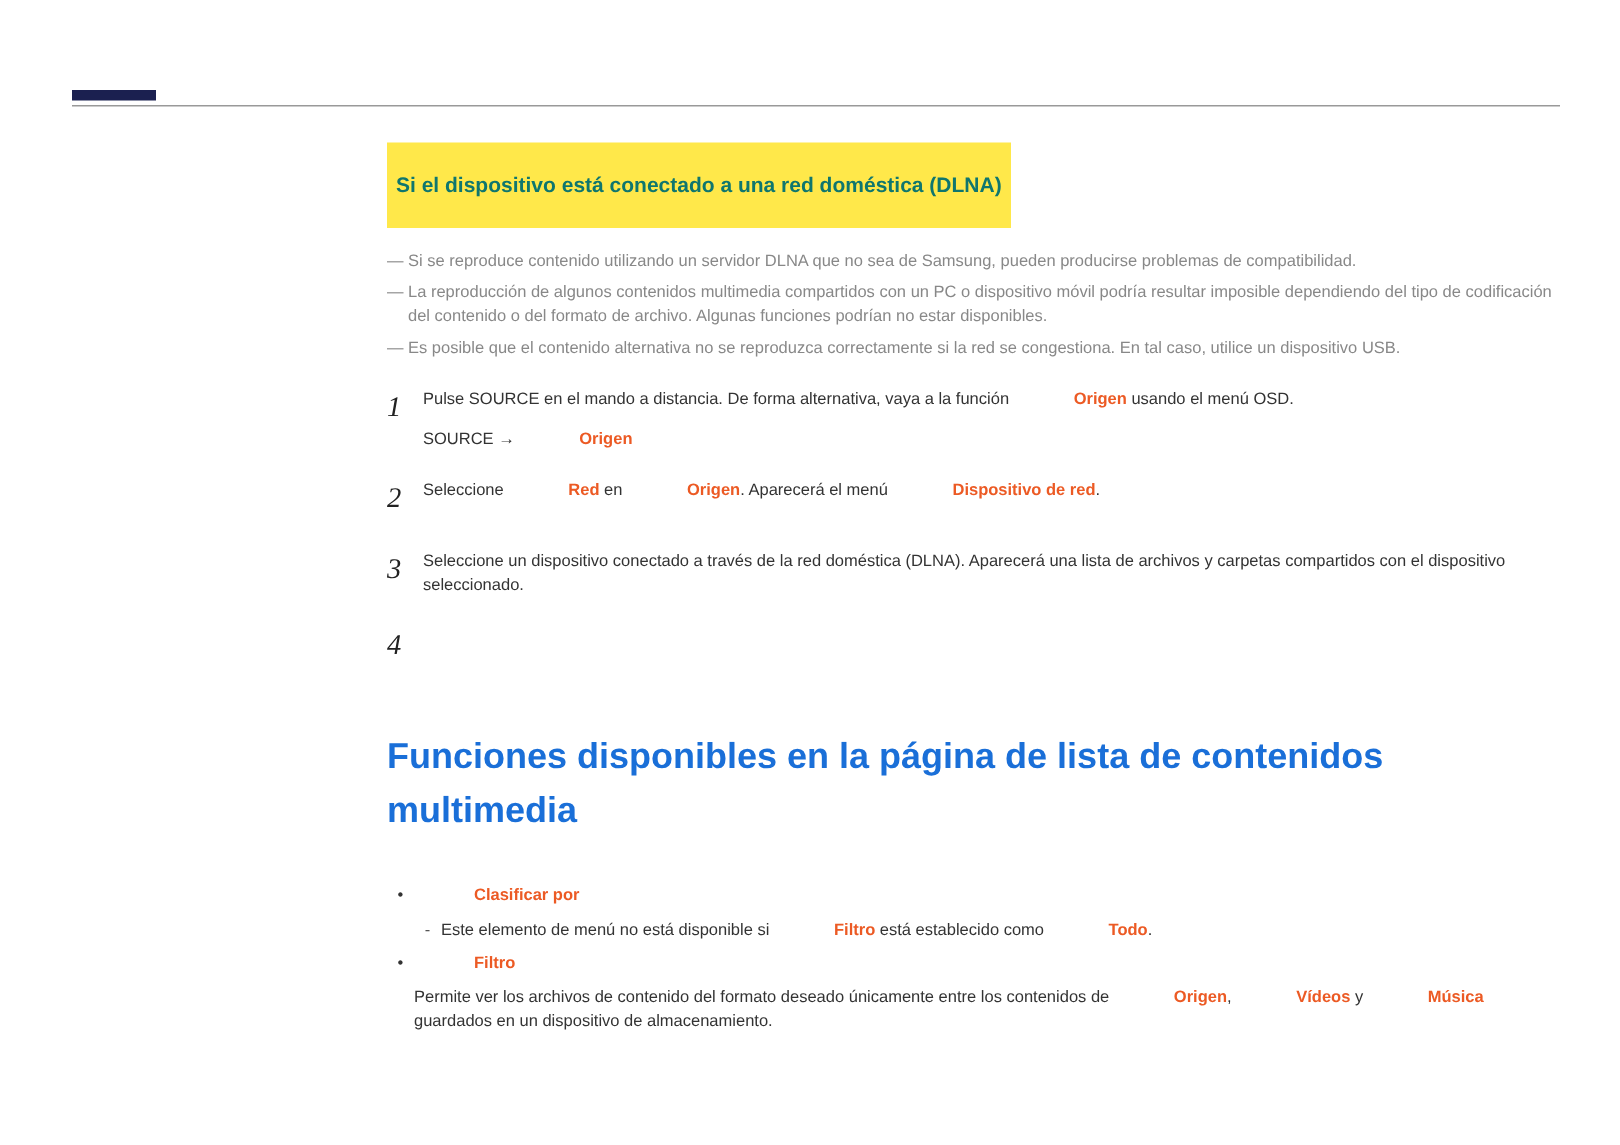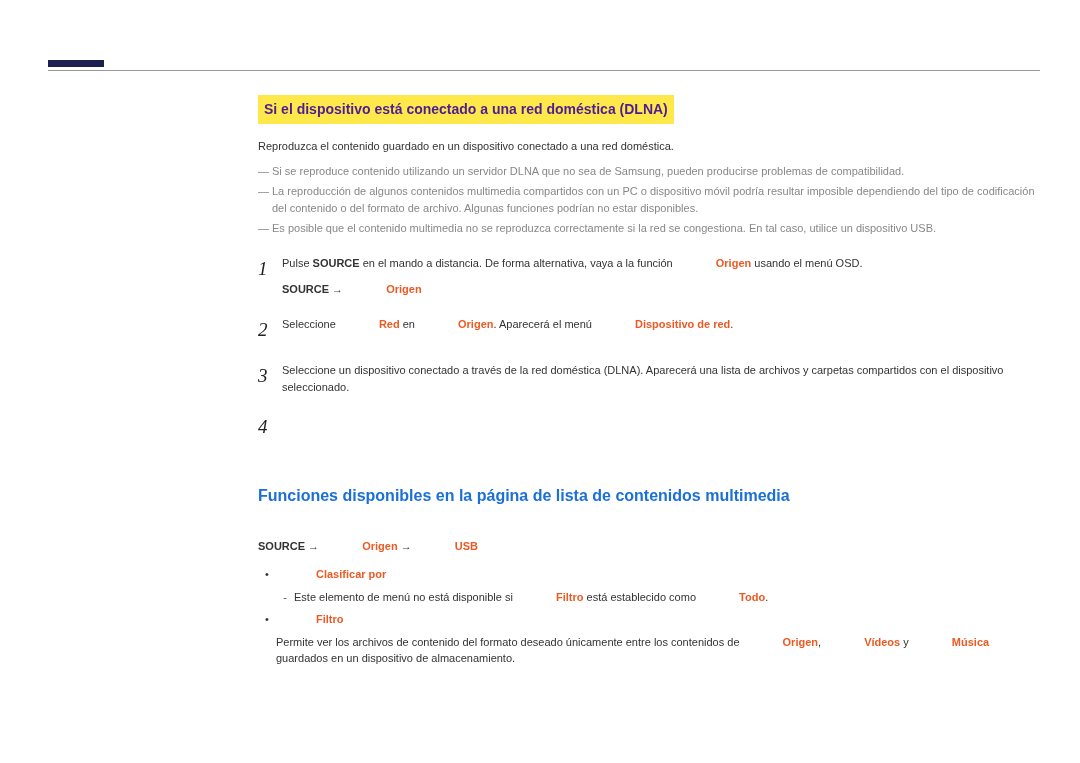--- a/index.html
+++ b/index.html
@@ -30,24 +30,24 @@
   }
   .content {
     position: absolute;
     top: 95px;
     left: 258px;
     right: 40px;
   }
   .section-heading {
     display: inline-block;
     background: #ffe84a;
-    color: #4c1d95;
+    color: #0f766e;
     font-weight: bold;
     font-size: 14px;
-    padding: 4px 6px;
+    padding: 18px 6px;
     margin-bottom: 14px;
   }
   .intro-line { color: #333; margin-bottom: 8px; }
   .note-line {
     color: #888;
     display: flex;
     margin-bottom: 4px;
   }
   .note-line .dash {
     width: 14px;
@@ -64,25 +64,25 @@
   .step-num {
     font-family: Georgia, "Times New Roman", serif;
     font-style: italic;
     font-size: 19px;
     color: #222;
     width: 24px;
     flex: 0 0 24px;
   }
   .step-body { flex: 1; }
   .step-body .sub-line { margin-top: 10px; }
-  .bold { font-weight: bold; text-align: center; }
+  .bold { font-weight: normal; text-align: center; }
   .orange { color: #ec5a24; font-weight: bold; margin-left: 40px; }
   .big-blue {
     color: #1a6fd8;
-    font-size: 16px;
+    font-size: 24px;
     font-weight: 600;
     margin-top: 42px;
     margin-bottom: 30px;
   }
   .crumb-line { margin-bottom: 8px; }
   .bullets { margin-top: 12px; }
   .bullet-item {
     display: flex;
     margin-bottom: 6px;
   }
@@ -109,33 +109,32 @@
 </head>
 <body>
 
 <div class="top-bar"></div>
 <div class="hr-top"></div>
 
 <div class="content">
 
   <div class="section-heading">Si el dispositivo está conectado a una red doméstica (DLNA)</div>
 
-  <div class="intro-line">Reproduzca el contenido guardado en un dispositivo conectado a una red doméstica.</div>
 
   <div class="note-line">
     <span class="dash">―</span>
     <span class="txt">Si se reproduce contenido utilizando un servidor DLNA que no sea de Samsung, pueden producirse problemas de compatibilidad.</span>
   </div>
   <div class="note-line">
     <span class="dash">―</span>
     <span class="txt">La reproducción de algunos contenidos multimedia compartidos con un PC o dispositivo móvil podría resultar imposible dependiendo del tipo de codificación del contenido o del formato de archivo. Algunas funciones podrían no estar disponibles.</span>
   </div>
   <div class="note-line">
     <span class="dash">―</span>
-    <span class="txt">Es posible que el contenido multimedia no se reproduzca correctamente si la red se congestiona. En tal caso, utilice un dispositivo USB.</span>
+    <span class="txt">Es posible que el contenido alternativa no se reproduzca correctamente si la red se congestiona. En tal caso, utilice un dispositivo USB.</span>
   </div>
 
   <div class="steps">
 
     <div class="step-row">
       <div class="step-num">1</div>
       <div class="step-body">
         <span>Pulse </span><span class="bold">SOURCE</span><span> en el mando a distancia. De forma alternativa, vaya a la función </span><span class="orange">Origen</span><span> usando el menú OSD.</span>
         <div class="sub-line">
           <span class="bold">SOURCE</span><span class="bold"> → </span><span class="orange">Origen</span>
@@ -156,23 +155,20 @@
     </div>
 
     <div class="step-row">
       <div class="step-num">4</div>
     </div>
 
   </div>
 
   <div class="big-blue">Funciones disponibles en la página de lista de contenidos multimedia</div>
 
-  <div class="crumb-line">
-    <span class="bold">SOURCE</span><span class="bold"> → </span><span class="orange">Origen</span><span class="bold"> → </span><span class="orange">USB</span>
-  </div>
 
 
   <div class="bullets">
 
     <div class="bullet-item">
       <span class="dot">•</span>
       <span class="bb orange">Clasificar por</span>
     </div>
     <div class="bullet-sub">
       <span class="dash">-</span>

